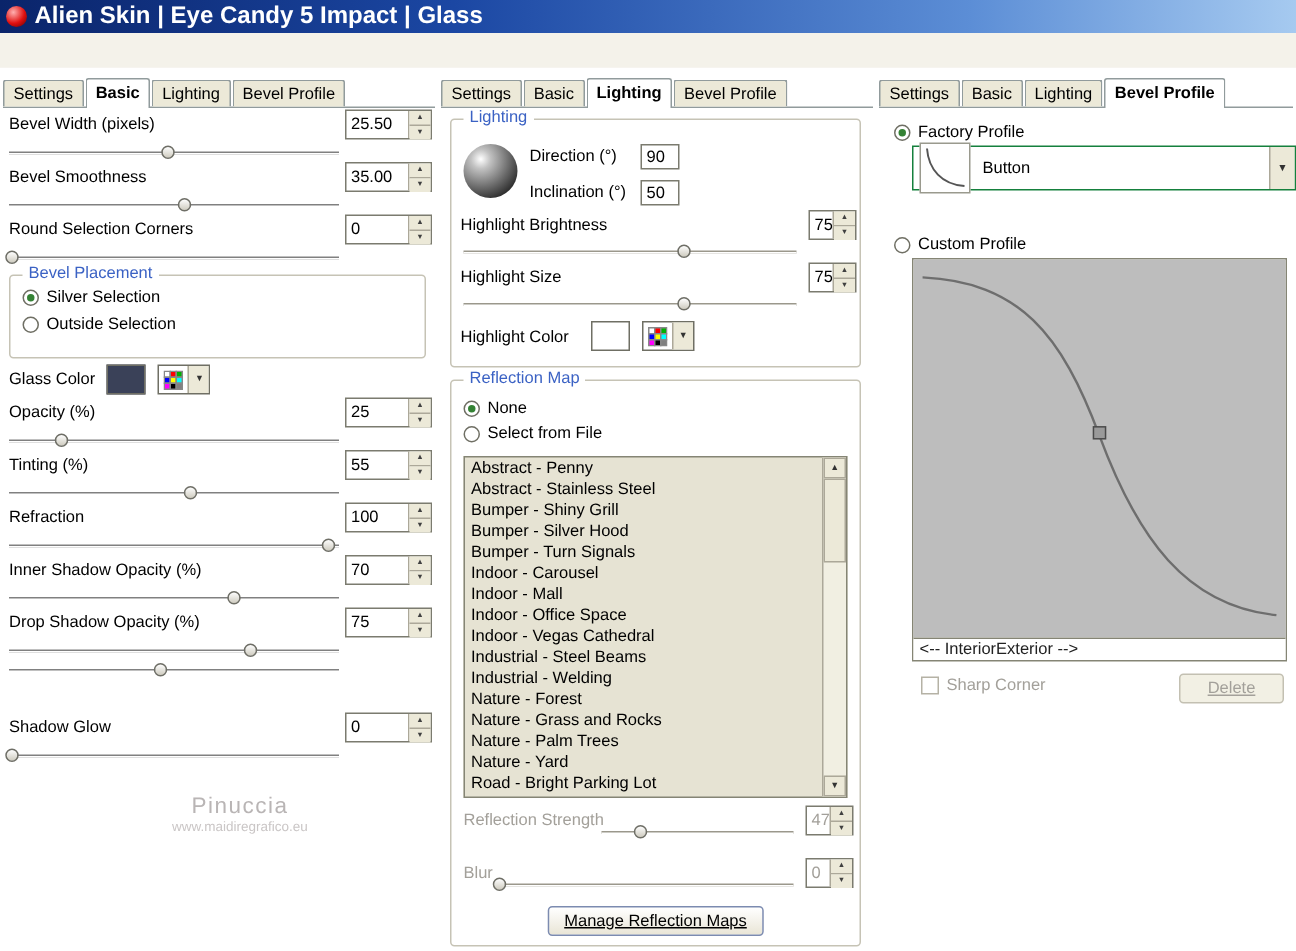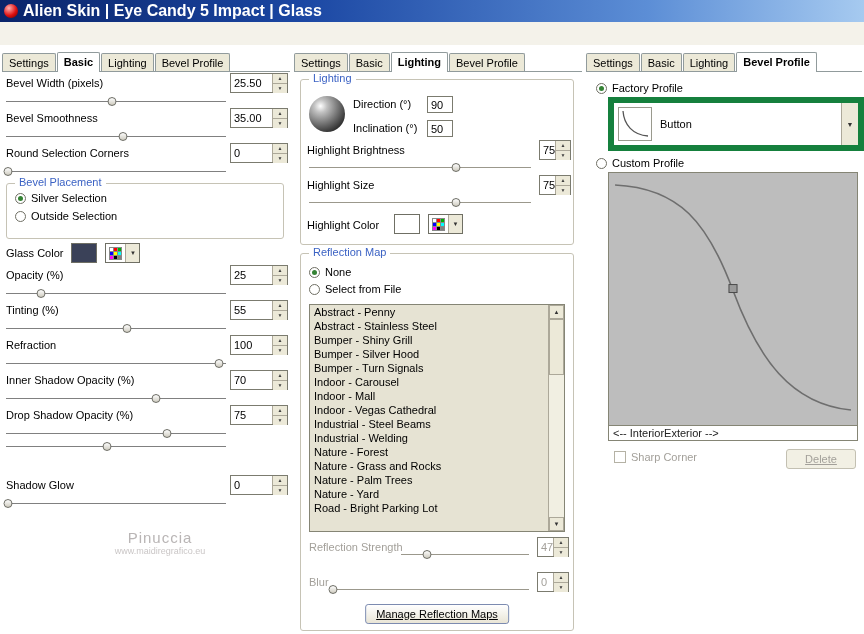--- a/index.html
+++ b/index.html
@@ -86,22 +86,22 @@
   .vs-btn{position:absolute;left:0;right:0;height:14px;background:#ece9d8;border:1px solid #aca899;
     font-size:6px;text-align:center;line-height:12px;color:#333;box-sizing:border-box;}
   .vs-up{top:0}.vs-down{bottom:0}
   .vs-thumb{position:absolute;left:0;right:0;top:14px;height:56px;background:#ece9d8;
     border:1px solid #aca899;box-sizing:border-box;}
   .row-slider{position:absolute;height:11px;}
   .row-slider::before{content:"";position:absolute;left:0;right:0;top:5px;height:1px;
     background:#9b988c;border-bottom:1px solid #fff;}
 
   
-  .combo{position:absolute;left:24px;right:0;top:52px;height:54px;background:#fff;
-    border:6px solid #15803d;box-sizing:border-box;display:flex;align-items:center;}
+  .combo{position:absolute;left:24px;right:0;top:52px;height:30px;background:#fff;
+    border:1px solid #15803d;box-sizing:border-box;display:flex;align-items:center;}
   .combo-thumb{width:34px;height:34px;border:1px solid #9a9a8e;margin:0 8px 0 4px;background:#fff;box-sizing:border-box;}
   .combo-arrow{position:absolute;right:0;top:0;bottom:0;width:16px;background:#ece9d8;
     border-left:1px solid #aca899;display:flex;align-items:center;justify-content:center;
     font-size:7px;color:#333;}
   .curve-editor{position:absolute;left:24px;right:6px;top:127px;height:269px;
     border:1px solid #858575;box-sizing:border-box;}
   .curve-plot{position:absolute;left:0;right:0;top:0;bottom:15px;background:#bdbdbd;}
   .curve-footer{position:absolute;left:0;right:0;bottom:0;height:15px;background:#fff;
     border-top:1px solid #858575;display:flex;justify-content:flex-start;
     padding:1px 4px;box-sizing:border-box;color:#222;}
@@ -392,20 +392,21 @@
 
       <div class="listbox">
         <div class="list-inner">
             <div class="list-item">Abstract - Penny</div>
             <div class="list-item">Abstract - Stainless Steel</div>
             <div class="list-item">Bumper - Shiny Grill</div>
             <div class="list-item">Bumper - Silver Hood</div>
             <div class="list-item">Bumper - Turn Signals</div>
             <div class="list-item">Indoor - Carousel</div>
             <div class="list-item">Indoor - Mall</div>
+            <div class="list-item">Indoor - Office Space</div>
             <div class="list-item">Indoor - Vegas Cathedral</div>
             <div class="list-item">Industrial - Steel Beams</div>
             <div class="list-item">Industrial - Welding</div>
             <div class="list-item">Nature - Forest</div>
             <div class="list-item">Nature - Grass and Rocks</div>
             <div class="list-item">Nature - Palm Trees</div>
             <div class="list-item">Nature - Yard</div>
             <div class="list-item">Road - Bright Parking Lot</div>
           </div>
         <div class="vscroll">

